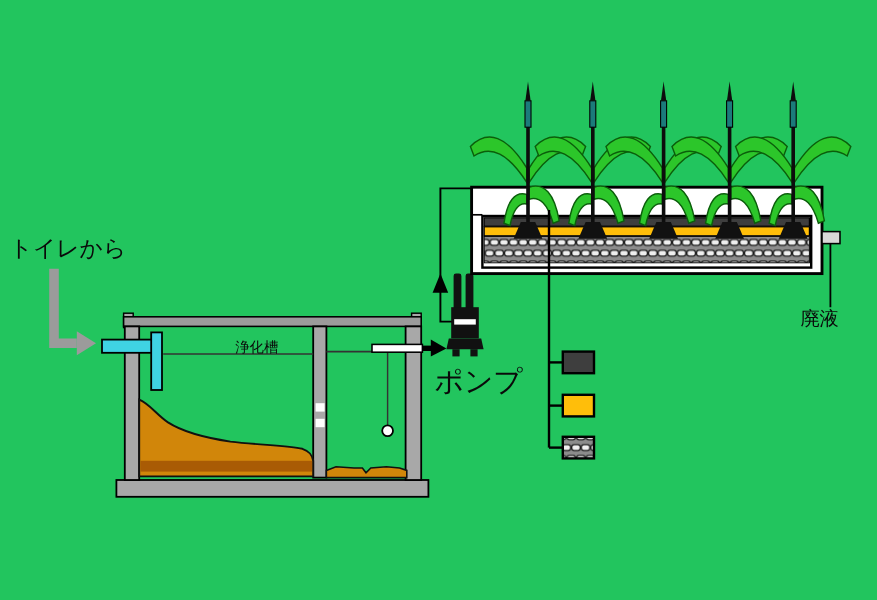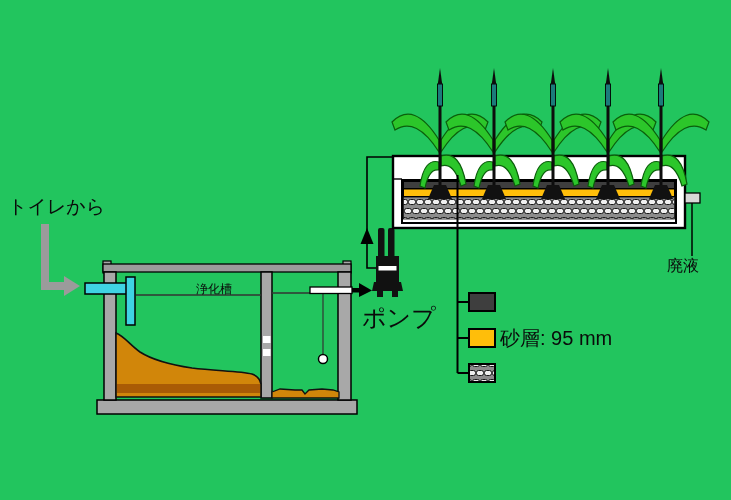--- a/index.html
+++ b/index.html
@@ -121,14 +121,13 @@
       <rect x="469" y="293" width="26" height="18" fill="#3E3E3E" stroke="#000" stroke-width="2"></rect>
       <rect x="469" y="329" width="26" height="18" fill="#FFBE0A" stroke="#000" stroke-width="2"></rect>
       <rect x="469" y="364" width="26" height="18" fill="url(#rockPat)" stroke="#000" stroke-width="2"></rect>
     </g>
   </svg>
 
   <div class="lbl lbl-from-toilet">トイレから</div>
   <div class="lbl lbl-septic">浄化槽</div>
   <div class="lbl lbl-pump">ポンプ</div>
   <div class="lbl lbl-waste">廃液</div>
-  <div class="lbl lbl-leg lbl-leg-1">砂層: 95 mm</div>
 </div>
 
 </body></html>

